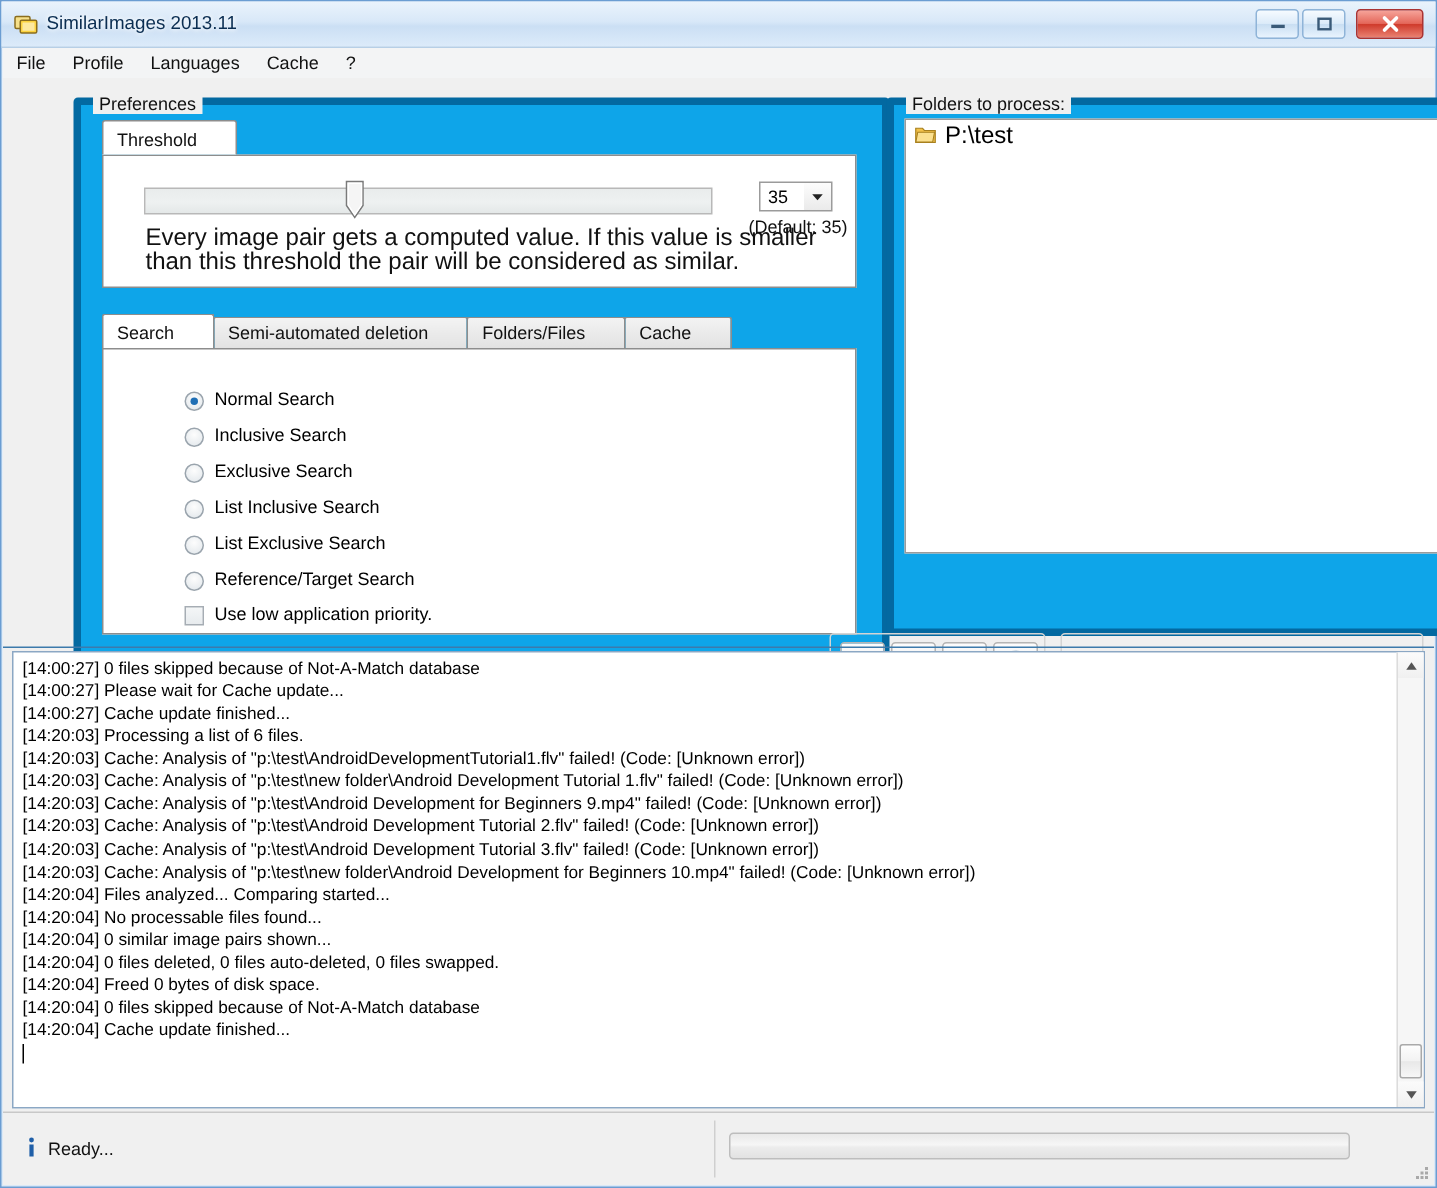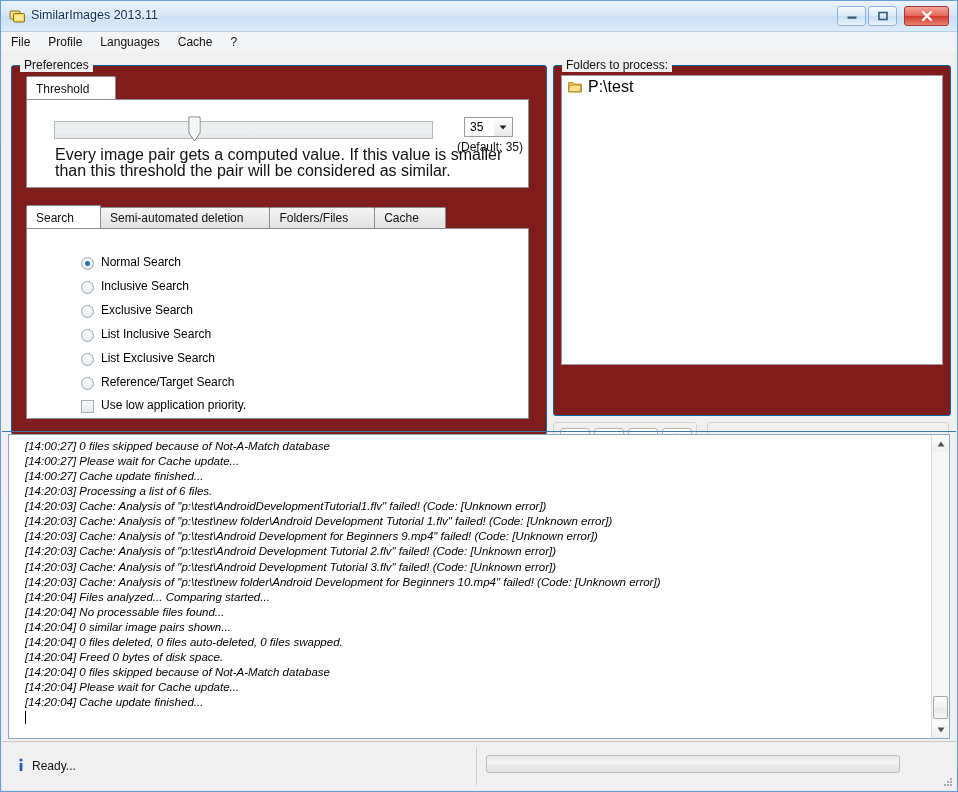--- a/index.html
+++ b/index.html
@@ -65,23 +65,24 @@
 
   
   #client {
     position: absolute; left: 1px; top: 51px; right: 1px; bottom: 1px;
     background: #f0f0f0;
   }
 
   
   .groupbox {
     position: absolute;
-    border: 1px solid #0369a1;
+    border: 5px solid #0369a1;
     border-radius: 3px;
-    background: #7f1d1d;
+    background: #0ea5e9;
+    margin-left: 38px;
   }
   .groupbox > .gb-title {
     position: absolute; top: -8px; left: 8px;
     background: #f0f0f0; padding: 0 4px;
     font-size: 12px; color: #111; white-space: nowrap;
   }
 
   #prefs-group { left: 9px; top: 13px; width: 534px; height: 368px; }
   #folders-group { left: 551px; top: 13px; width: 396px; height: 349px; }
 
@@ -227,23 +228,22 @@
   
   #log-outer {
     position: absolute; left: 6px; top: 382px; right: 6px; height: 305px;
     box-sizing: border-box;
     border: 1px solid #8ba7c4;
     background: #fff;
   }
   #log-inner {
     position: absolute; left: 0; top: 0; right: 17px; bottom: 0;
     overflow: hidden;
-    padding: 4px 0 0 16px;
-    box-sizing: border-box;
-    font-style: italic;
+    padding: 4px 0 0 6px;
+    box-sizing: border-box;
   }
   .log-line {
     font-family: "Liberation Sans", sans-serif;
     font-size: 11.5px;
     line-height: 15.07px;
     white-space: nowrap;
     color: #000;
   }
   #caret {
     width: 1px; height: 13px; background: #000; margin-top: 1px;
@@ -469,21 +469,20 @@
         <div class="log-line">[14:20:03] Cache: Analysis of "p:\test\Android Development for Beginners 9.mp4" failed! (Code: [Unknown error])</div>
         <div class="log-line">[14:20:03] Cache: Analysis of "p:\test\Android Development Tutorial 2.flv" failed! (Code: [Unknown error])</div>
         <div class="log-line">[14:20:03] Cache: Analysis of "p:\test\Android Development Tutorial 3.flv" failed! (Code: [Unknown error])</div>
         <div class="log-line">[14:20:03] Cache: Analysis of "p:\test\new folder\Android Development for Beginners 10.mp4" failed! (Code: [Unknown error])</div>
         <div class="log-line">[14:20:04] Files analyzed... Comparing started...</div>
         <div class="log-line">[14:20:04] No processable files found...</div>
         <div class="log-line">[14:20:04] 0 similar image pairs shown...</div>
         <div class="log-line">[14:20:04] 0 files deleted, 0 files auto-deleted, 0 files swapped.</div>
         <div class="log-line">[14:20:04] Freed 0 bytes of disk space.</div>
         <div class="log-line">[14:20:04] 0 files skipped because of Not-A-Match database</div>
-        <div class="log-line">[14:20:04] Please wait for Cache update...</div>
         <div class="log-line">[14:20:04] Cache update finished...</div>
         <div id="caret"></div>
       </div>
       <div id="log-scroll">
         <div class="sb-arrow" id="sb-up">
           <svg width="9" height="7" viewBox="0 0 9 7">
               <path d="M4.5 1 L8 6 L1 6 Z" fill="#555"></path>
             </svg>
         </div>
         <div id="sb-thumb"></div>

